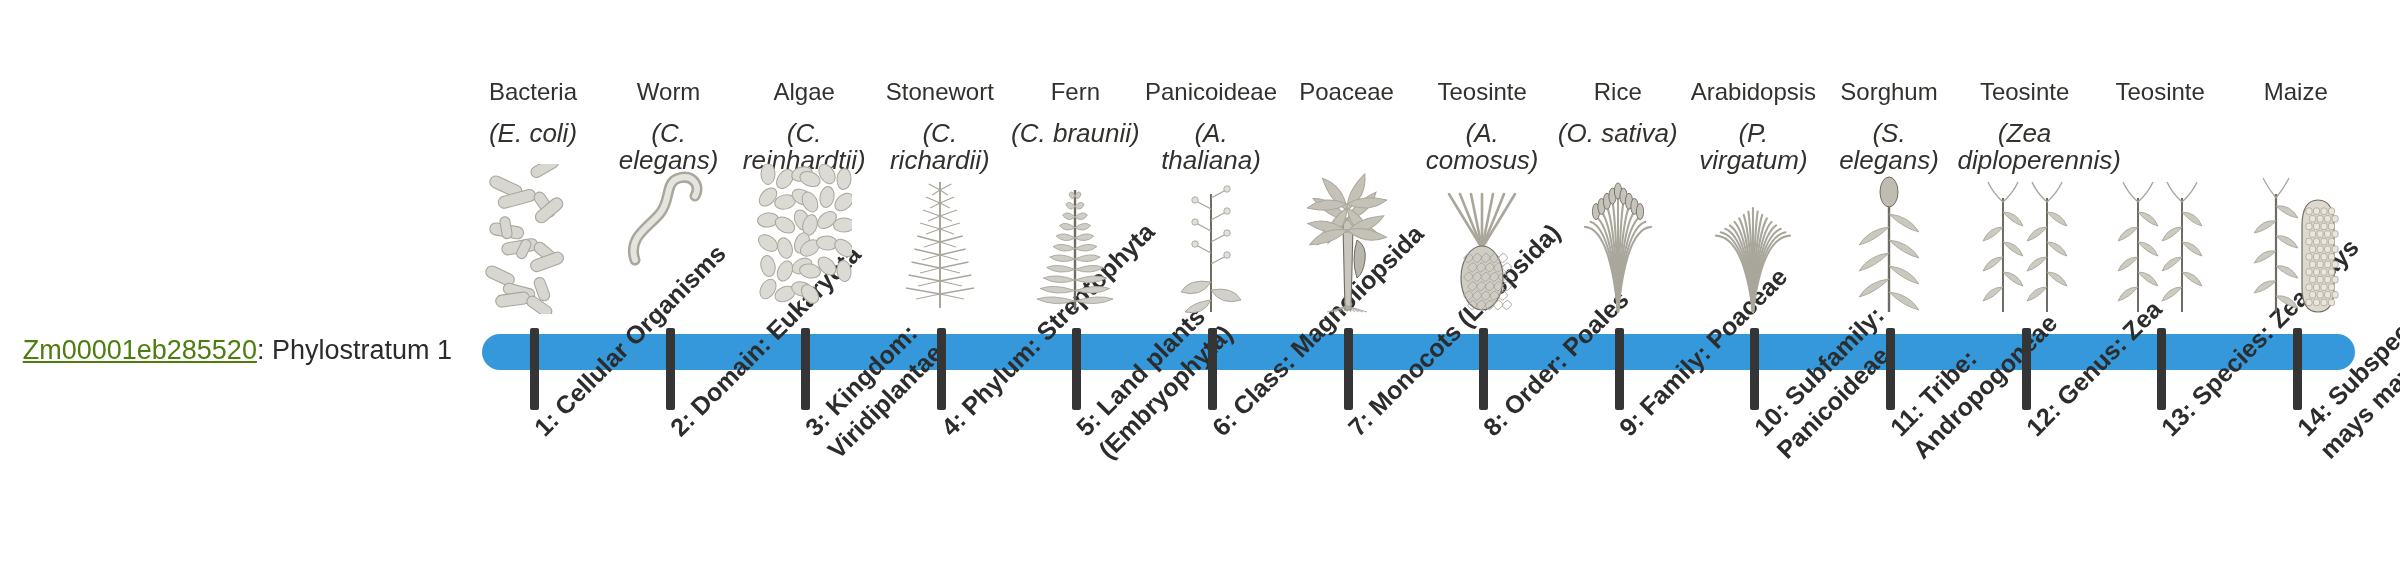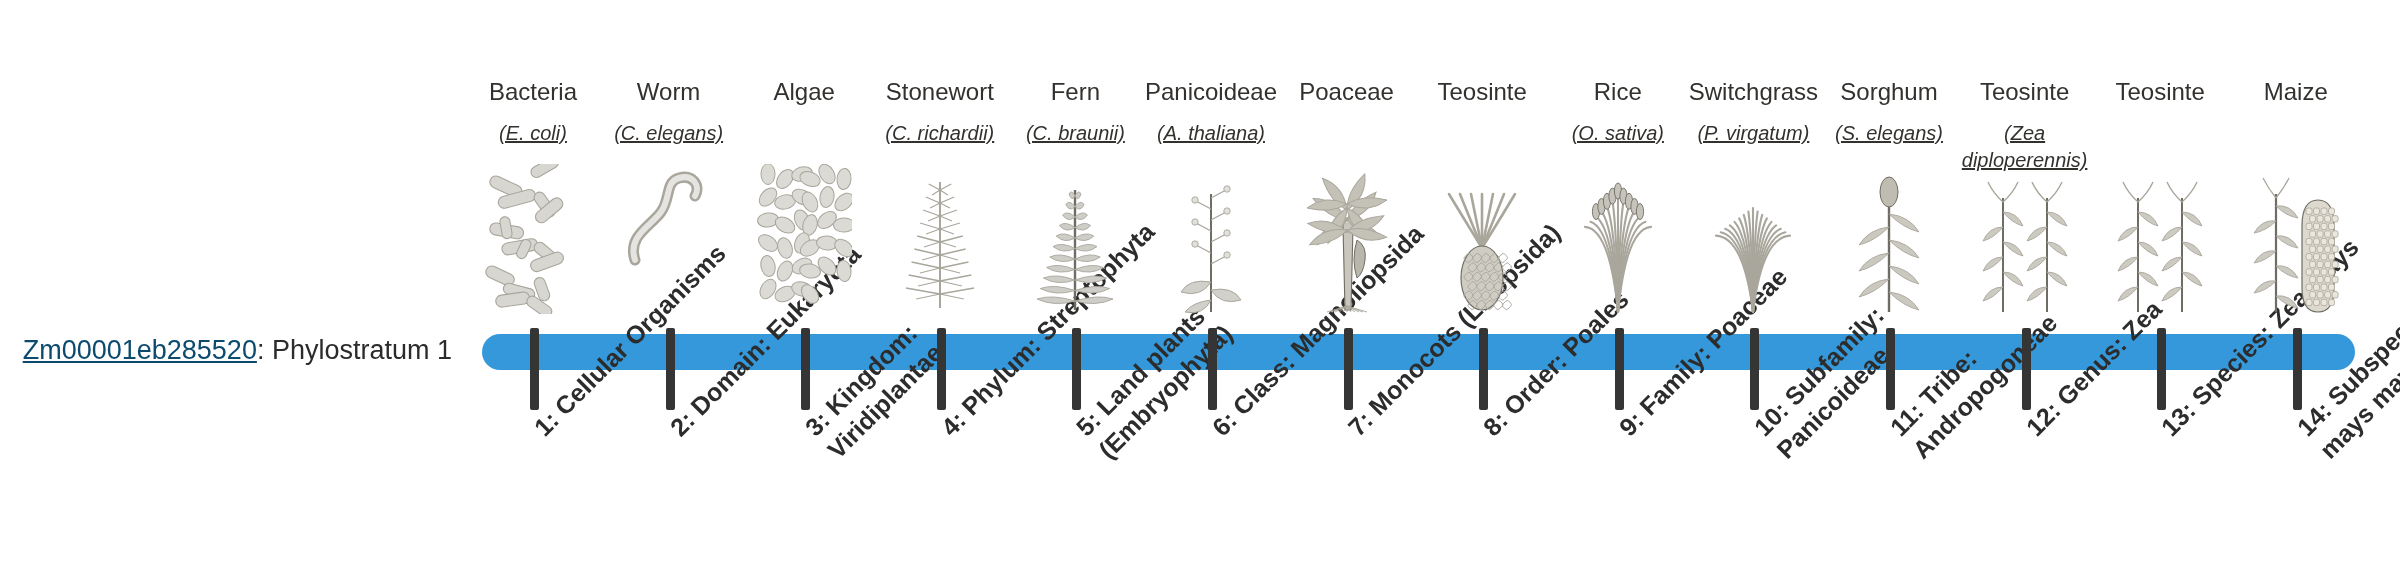--- a/index.html
+++ b/index.html
@@ -69,25 +69,24 @@
     font-size: 24px;
     line-height: 28px;
     color: #33312e;
   }
   .sp-latin {
     position: absolute;
     top: 104px;
     left: 0;
     width: 134px;
     text-align: center;
-    font-size: 20px;
+    font-size: 26px;
     line-height: 27px;
     font-style: italic;
     color: #33312e;
-    text-decoration: underline;
   }
 
   
   .organism {
     position: absolute;
     top: 158px;
     left: 0;
     width: 134px;
     height: 140px;
     display: flex;
@@ -130,21 +129,21 @@
     white-space: normal;
     margin-left: -6px;
   }
 </style>
 </head>
 <body>
 
 <div id="figure">
 
   <div id="gene-label">
-    <span class="gene-id" style="color: #0c4a6e;">Zm00001eb285520</span><span>: </span><span>Phylostratum 1</span>
+    <span class="gene-id" style="color: #4d7c0f;">Zm00001eb285520</span><span>: </span><span>Phylostratum 1</span>
   </div>
 
   <div id="timeline-bar" style="background: rgb(52, 152, 219);"></div>
 
   <div id="columns-host">
       <div class="column" style="left: 533px;">
         <div class="sp-common">Bacteria</div>
         <div class="sp-latin">(E. coli)</div>
         <div class="organism">
           <svg width="96" height="150" viewBox="0 0 96 150">
@@ -214,20 +213,21 @@
             <path d="M14 96 C 6 72, 30 62, 40 48 C 50 34, 44 18, 58 14 C 72 10, 80 22, 74 32" fill="none" stroke="#e6e4e0" stroke-width="6" stroke-linecap="round"></path>
           </svg>
         </div>
         <div class="tick" style="background: rgb(53, 53, 53);"></div>
         <div class="strat-wrap">
           <div class="strat"><span>2:</span> <span>Domain: Eukaryota</span></div>
         </div>
       </div>
       <div class="column" style="left: 804.2px;">
         <div class="sp-common">Algae</div>
+        <div class="sp-latin">(C. reinhardtii)</div>
         <div class="organism">
           <svg width="96" height="150" viewBox="0 0 96 150">
             <ellipse cx="12" cy="10" rx="7" ry="10.5" transform="rotate(0 12 10)" fill="#dcdad5" stroke="#a9a69c" stroke-width="1"></ellipse>
             <ellipse cx="29" cy="15" rx="7" ry="10.5" transform="rotate(37 29 15)" fill="#dcdad5" stroke="#a9a69c" stroke-width="1"></ellipse>
             <ellipse cx="46" cy="10" rx="7" ry="10.5" transform="rotate(74 46 10)" fill="#dcdad5" stroke="#a9a69c" stroke-width="1"></ellipse>
             <ellipse cx="54" cy="15" rx="7" ry="10.5" transform="rotate(111 54 15)" fill="#dcdad5" stroke="#a9a69c" stroke-width="1"></ellipse>
             <ellipse cx="71" cy="10" rx="7" ry="10.5" transform="rotate(148 71 10)" fill="#dcdad5" stroke="#a9a69c" stroke-width="1"></ellipse>
             <ellipse cx="88" cy="15" rx="7" ry="10.5" transform="rotate(5 88 15)" fill="#dcdad5" stroke="#a9a69c" stroke-width="1"></ellipse>
             <ellipse cx="12" cy="33" rx="7" ry="10.5" transform="rotate(42 12 33)" fill="#dcdad5" stroke="#a9a69c" stroke-width="1"></ellipse>
             <ellipse cx="29" cy="38" rx="7" ry="10.5" transform="rotate(79 29 38)" fill="#dcdad5" stroke="#a9a69c" stroke-width="1"></ellipse>
@@ -439,20 +439,21 @@
             <line x1="48" y1="144" x2="68" y2="150" stroke="#a9a69c" stroke-width="0.9"></line>
           </svg>
         </div>
         <div class="tick" style="background: rgb(53, 53, 53);"></div>
         <div class="strat-wrap">
           <div class="strat"><span>7:</span> <span>Monocots (Liliopsida)</span></div>
         </div>
       </div>
       <div class="column" style="left: 1482.2px;">
         <div class="sp-common">Teosinte</div>
+        <div class="sp-latin">(A. comosus)</div>
         <div class="organism">
           <svg width="96" height="152" viewBox="0 0 96 152">
             <path d="M48 86 q -21 -34 -33 -54" fill="none" stroke="#a9a69c" stroke-width="2.6" stroke-linecap="round"></path>
             <path d="M48 86 q -14 -34 -22 -54" fill="none" stroke="#a9a69c" stroke-width="2.6" stroke-linecap="round"></path>
             <path d="M48 86 q -7 -34 -11 -54" fill="none" stroke="#a9a69c" stroke-width="2.6" stroke-linecap="round"></path>
             <path d="M48 86 q 0 -34 0 -54" fill="none" stroke="#a9a69c" stroke-width="2.6" stroke-linecap="round"></path>
             <path d="M48 86 q 7 -34 11 -54" fill="none" stroke="#a9a69c" stroke-width="2.6" stroke-linecap="round"></path>
             <path d="M48 86 q 14 -34 22 -54" fill="none" stroke="#a9a69c" stroke-width="2.6" stroke-linecap="round"></path>
             <path d="M48 86 q 21 -34 33 -54" fill="none" stroke="#a9a69c" stroke-width="2.6" stroke-linecap="round"></path>
             <ellipse cx="48" cy="116" rx="21" ry="32" fill="#cfccc4" stroke="#6f6c63" stroke-width="1.2"></ellipse>
@@ -521,21 +522,21 @@
             <path d="M48 150 Q 54.875 66.48 75.5 59.71333333333334" fill="none" stroke="#a9a69c" stroke-width="2.1" stroke-linecap="round"></path>
             <path d="M48 150 Q 56.25 66.48 81 64.856" fill="none" stroke="#a9a69c" stroke-width="2.1" stroke-linecap="round"></path>
           </svg>
         </div>
         <div class="tick" style="background: rgb(53, 53, 53);"></div>
         <div class="strat-wrap">
           <div class="strat"><span>9:</span> <span>Family: Poaceae</span></div>
         </div>
       </div>
       <div class="column" style="left: 1753.4px;">
-        <div class="sp-common">Switchgrass</div>
+        <div class="sp-common">Arabidopsis</div>
         <div class="sp-latin">(P. virgatum)</div>
         <div class="organism">
           <svg width="96" height="152" viewBox="0 0 96 152">
             <path d="M48 150 Q 38.75 75.12 11 73.664" fill="none" stroke="#a9a69c" stroke-width="2.1" stroke-linecap="round"></path>
             <path d="M48 150 Q 39.90625 75.12 15.625 70.206" fill="none" stroke="#a9a69c" stroke-width="2.1" stroke-linecap="round"></path>
             <path d="M48 150 Q 41.0625 75.12 20.25 66.748" fill="none" stroke="#a9a69c" stroke-width="2.1" stroke-linecap="round"></path>
             <path d="M48 150 Q 42.21875 75.12 24.875 63.290000000000006" fill="none" stroke="#a9a69c" stroke-width="2.1" stroke-linecap="round"></path>
             <path d="M48 150 Q 43.375 75.12 29.5 59.831999999999994" fill="none" stroke="#a9a69c" stroke-width="2.1" stroke-linecap="round"></path>
             <path d="M48 150 Q 44.53125 75.12 34.125 56.373999999999995" fill="none" stroke="#a9a69c" stroke-width="2.1" stroke-linecap="round"></path>
             <path d="M48 150 Q 45.6875 75.12 38.75 52.916" fill="none" stroke="#a9a69c" stroke-width="2.1" stroke-linecap="round"></path>

